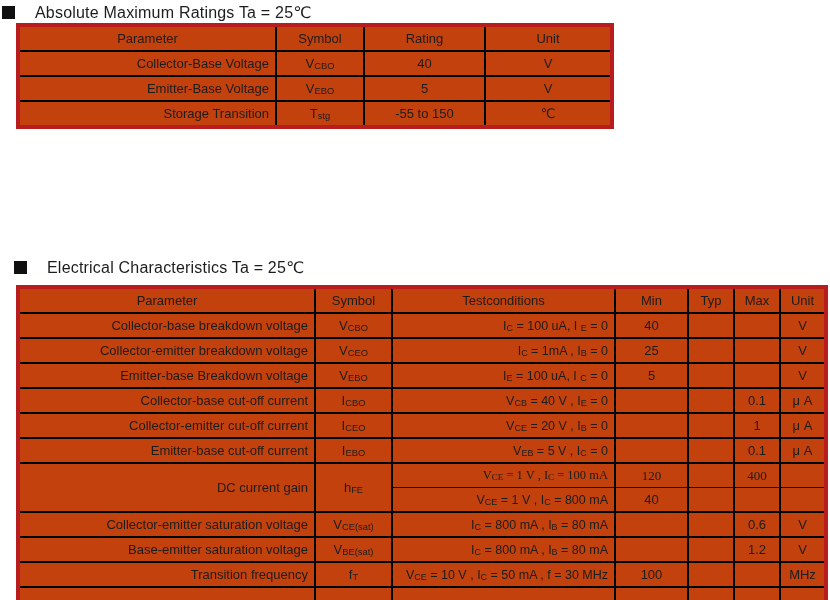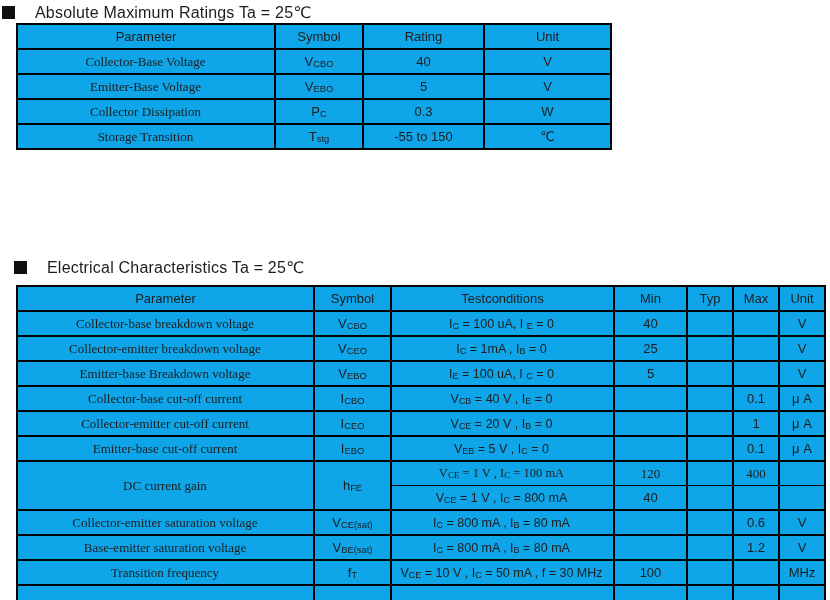--- a/index.html
+++ b/index.html
@@ -10,29 +10,29 @@
   }
   .section-title{
     position:absolute;display:flex;align-items:center;gap:20px;
     font-size:16px;letter-spacing:0.2px;white-space:nowrap;
   }
   #amr-title{left:2px;top:3px;}
   #ec-title{left:2px;top:258px;padding-left:12px;}
   .bullet{width:13px;height:13px;background:#101010;flex:0 0 auto;}
   table{
     position:absolute;border-collapse:collapse;table-layout:fixed;
-    background:#0ea5e9;border:2px solid #b91c1c;
+    background:#c2410c;border:4px solid #b91c1c;
   }
   td{
     border:2px solid #000;height:23px;padding:0 6px;
     font-size:13px;text-align:center;vertical-align:middle;
     white-space:nowrap;overflow:hidden;
   }
-  td.lft{text-align:center;padding-left:5px;font-family:Liberation Serif, serif;}
-  td.cond{text-align:center;padding-left:4px;font-size:12.5px;}
+  td.lft{text-align:right;padding-left:5px;}
+  td.cond{text-align:right;padding-left:4px;font-size:12.5px;}
   .sb{font-size:0.72em;vertical-align:-0.08em;}
   #amr-table{left:16px;top:23px;width:594px;}
   #ec-table{left:16px;top:285px;width:808px;}
   tr.thin td{border-top-width:1px;}
   tr.pre-thin td.tb{border-bottom-width:1px;font-family:Liberation Serif, serif;}
 </style>
 </head>
 <body>
 
 <div class="section-title" id="amr-title">
@@ -58,26 +58,20 @@
     <td class="lft">Collector-Base Voltage</td>
     <td>V<span class="sb">CBO</span></td>
     <td>40</td>
     <td>V</td>
   </tr>
   <tr>
     <td class="lft">Emitter-Base Voltage</td>
     <td>V<span class="sb">EBO</span></td>
     <td>5</td>
     <td>V</td>
-  </tr>
-  <tr>
-    <td class="lft">Collector Dissipation</td>
-    <td>P<span class="sb">C</span></td>
-    <td>0.3</td>
-    <td>W</td>
   </tr>
   <tr>
     <td class="lft">Storage Transition</td>
     <td>T<span class="sb">stg</span></td>
     <td>-55 to 150</td>
     <td>℃</td>
   </tr>
 </tbody>
   </table>
 

